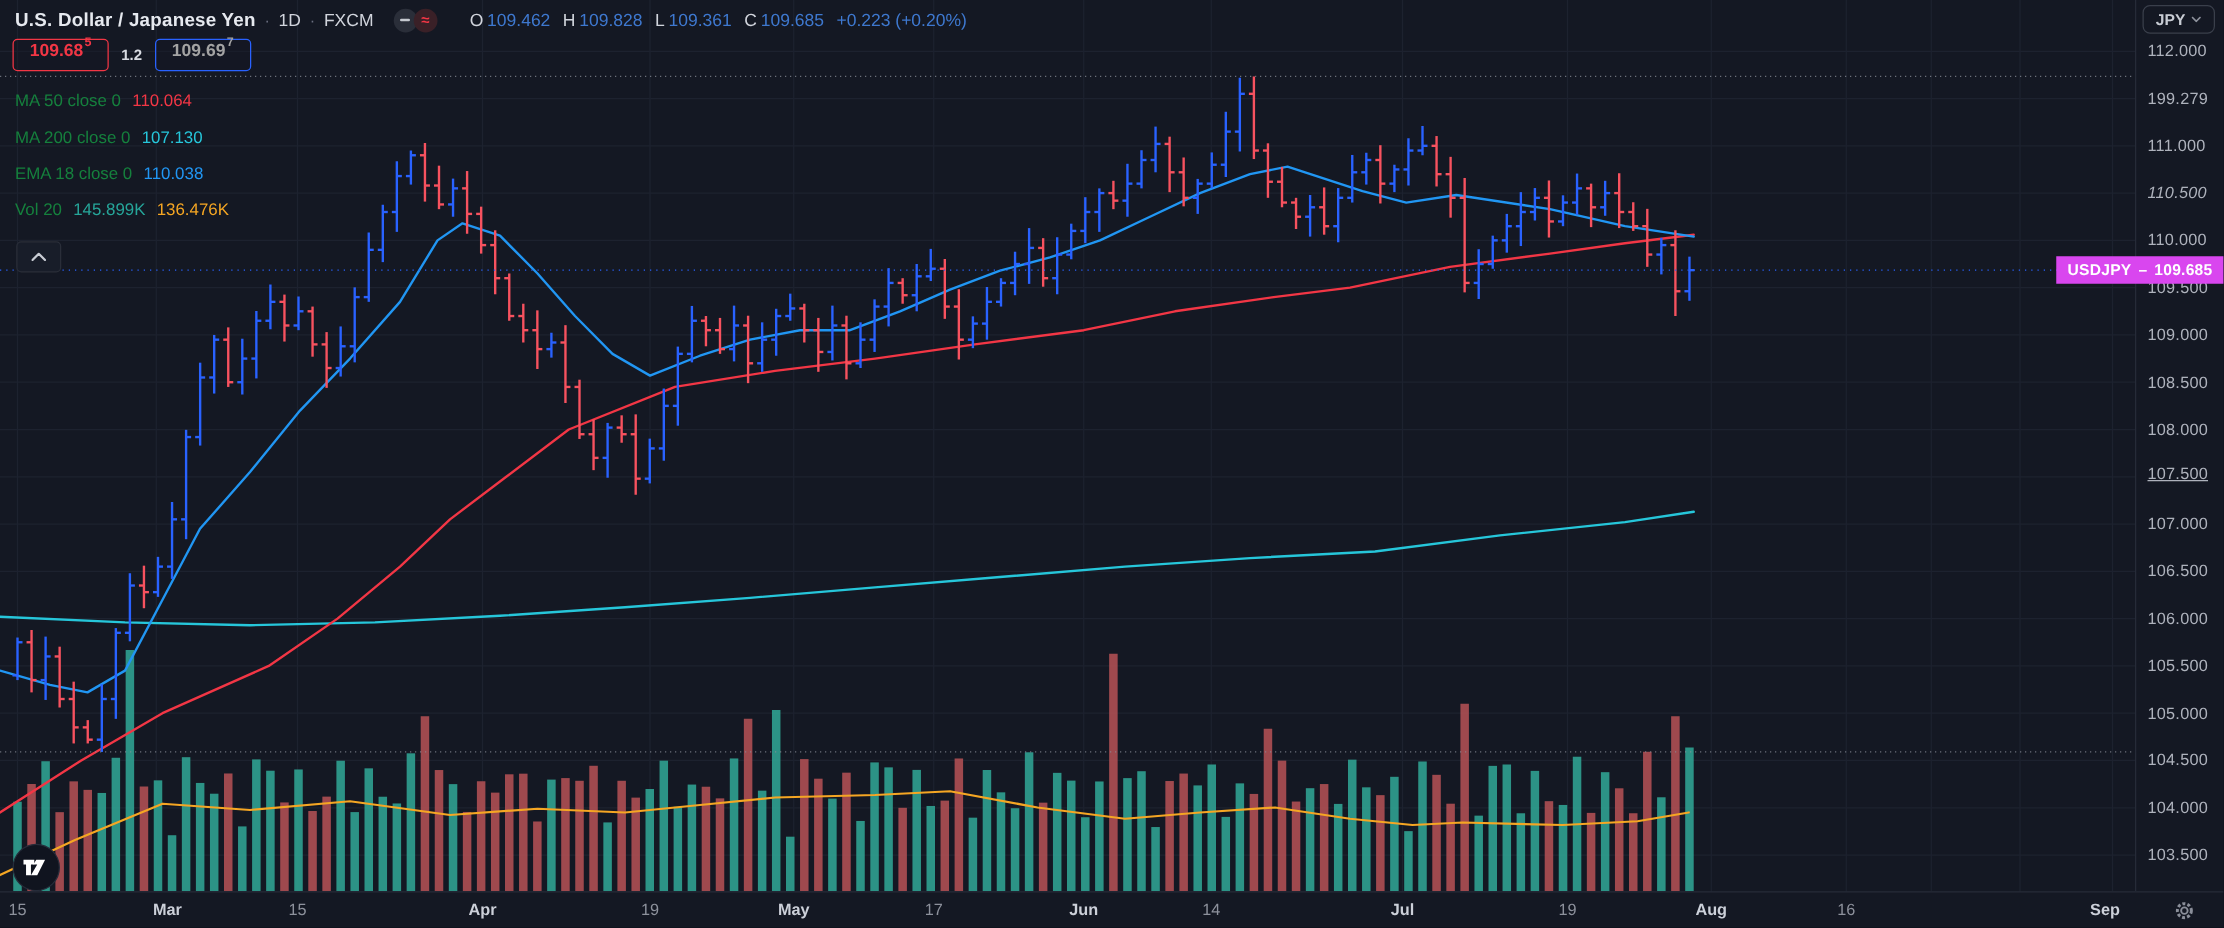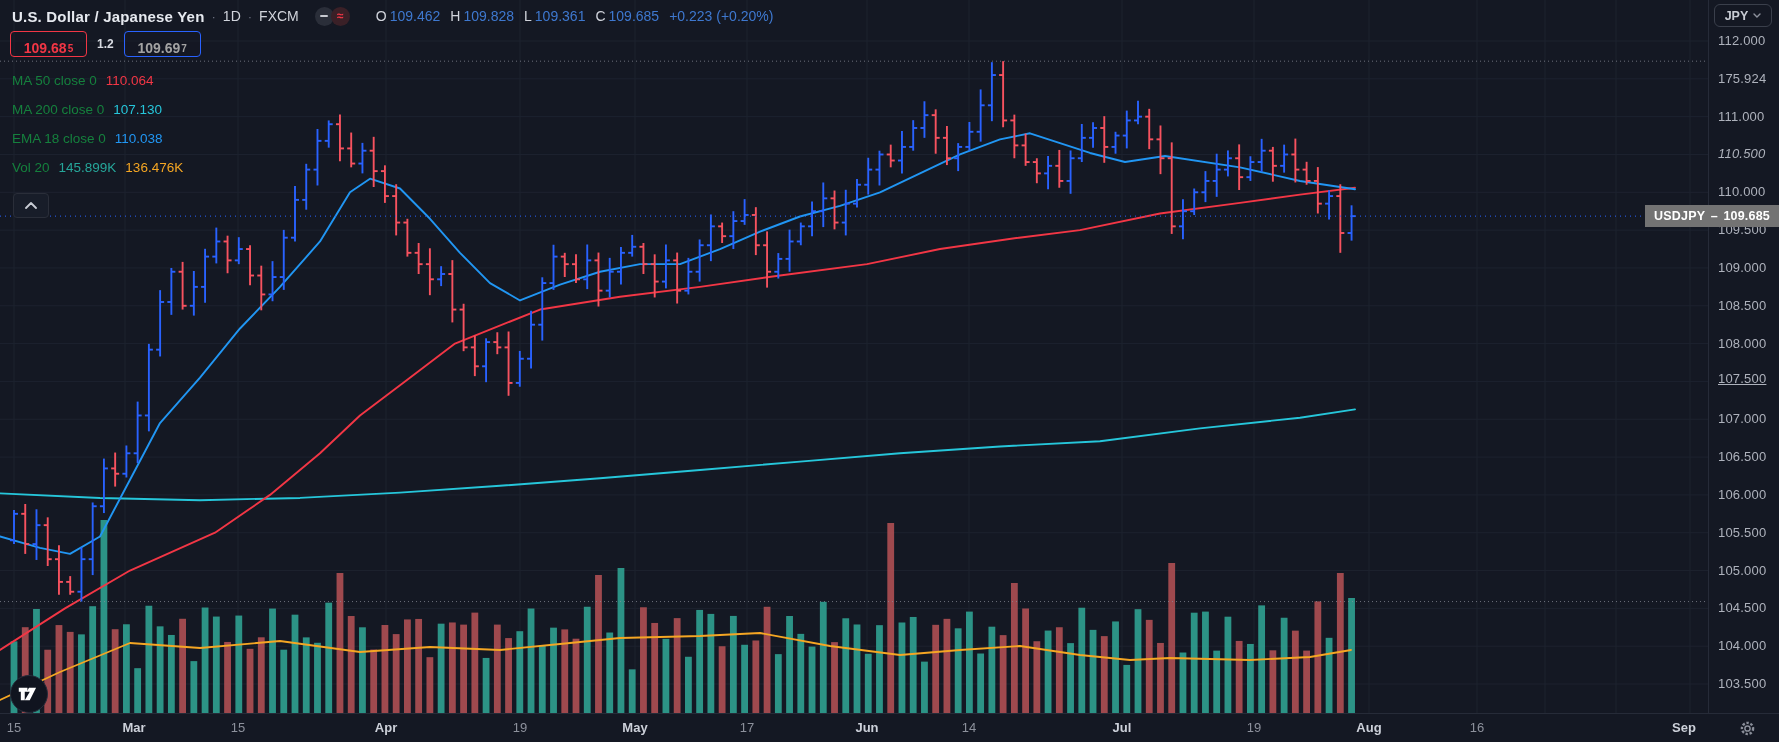--- a/index.html
+++ b/index.html
@@ -22,21 +22,21 @@
   .pill.gray { background:#2a2e39; }
   .pill.red { background:#3a2027; margin-left:-3px; color:#f23645; font-size:12px; font-weight:700; }
   .dash-glyph { width:8px; height:2.5px; background:#c6c9d0; border-radius:1px; }
   .ohlc { display:flex; align-items:center; margin-left:26px; font-size:14px; }
   .ohlc .lbl { color:#d1d4dc; margin-right:3px; }
   .ohlc .val { color:#3e78cf; margin-right:10px; }
   .ohlc .chg { color:#3e78cf; }
 
   
   .quote-row { position:absolute; left:10px; top:30px; height:27px; display:flex; align-items:center; z-index:10; }
-  .qbox { height:26px; min-width:77px; border-radius:4px; display:flex; align-items:flex-end; justify-content:center;
+  .qbox { height:26px; min-width:77px; border-radius:4px; display:flex; align-items:flex-start; justify-content:center;
           font-size:14px; font-weight:600; padding:0 9px; background:rgba(19,23,34,.4); }
   .qbox.sell { border:1px solid #f23645; color:#f23645; }
   .qbox.buy  { border:1px solid #2962ff; color:#a3a3a3; }
   .qbox sup { font-size:10px; line-height:1; margin-left:1px; transform:translateY(-2px); }
   .spread { color:#d8dbe2; font-size:12px; font-weight:700; margin:0 10px; }
 
   
   #legend { position:absolute; left:12px; top:66px; z-index:10; }
   .ind-row { height:29px; display:flex; align-items:center; font-size:13.5px; }
   .ind-label { color:#15803d; margin-right:9px; white-space:pre; }
@@ -927,21 +927,21 @@
     </div>
 
   <div class="collapse-btn">
     <svg width="12" height="7" viewBox="0 0 12 7">
       <polyline points="1,6 6,1 11,6" fill="none" stroke="#c8ccd4" stroke-width="1.8" stroke-linecap="round" stroke-linejoin="round"></polyline>
     </svg>
   </div>
 
   <div id="price-axis">
       <div class="plabel" style="top: 33px;">112.000</div>
-      <div class="plabel" style="top: 70.825px;">175.924</div>
+      <div class="plabel" style="top: 70.825px;">199.279</div>
       <div class="plabel" style="top: 108.65px;">111.000</div>
       <div class="plabel" style="top: 146.475px; font-style: italic;">110.500</div>
       <div class="plabel" style="top: 184.3px;">110.000</div>
       <div class="plabel" style="top: 222.125px;">109.500</div>
       <div class="plabel" style="top: 259.95px;">109.000</div>
       <div class="plabel" style="top: 297.775px;">108.500</div>
       <div class="plabel" style="top: 335.6px; text-align: center;">108.000</div>
       <div class="plabel" style="top: 371px; text-decoration: underline;">107.500</div>
       <div class="plabel" style="top: 411.25px;">107.000</div>
       <div class="plabel" style="top: 449.075px;">106.500</div>
@@ -952,21 +952,21 @@
       <div class="plabel" style="top: 638.2px;">104.000</div>
       <div class="plabel" style="top: 676.025px;">103.500</div>
     </div>
   <div class="currency-btn">
     <span>JPY</span>
     <svg width="8" height="5" viewBox="0 0 8 5">
       <polyline points="1,1 4,4 7,1" fill="none" stroke="#8d919c" stroke-width="1.4" stroke-linecap="round"></polyline>
     </svg>
   </div>
 
-  <div class="price-flag" style="background: #737373;">
+  <div class="price-flag" style="background: #d946ef;">
     <span>USDJPY</span>
     <span>–</span>
     <span>109.685</span>
   </div>
 
   <div id="time-axis">
       <div class="tlabel minor" style="left: 14px;">15</div>
       <div class="tlabel major" style="left: 134px;">Mar</div>
       <div class="tlabel minor" style="left: 238px;">15</div>
       <div class="tlabel major" style="left: 386px;">Apr</div>

